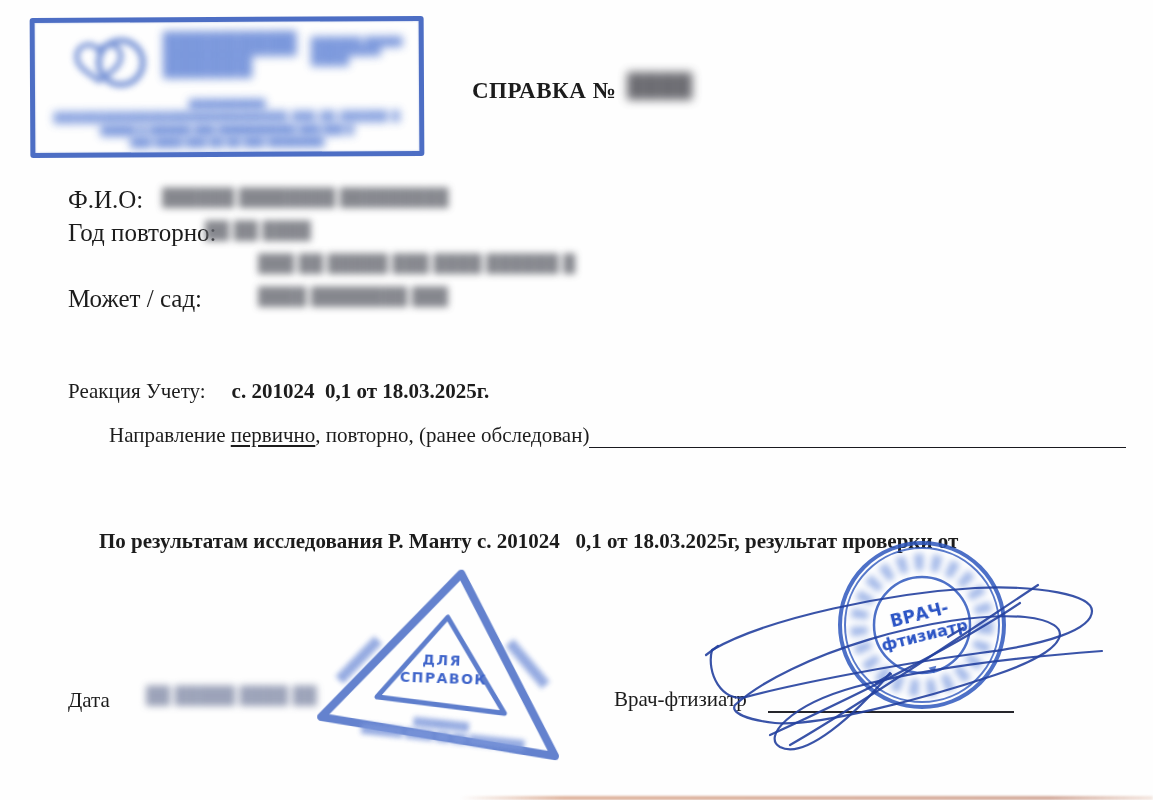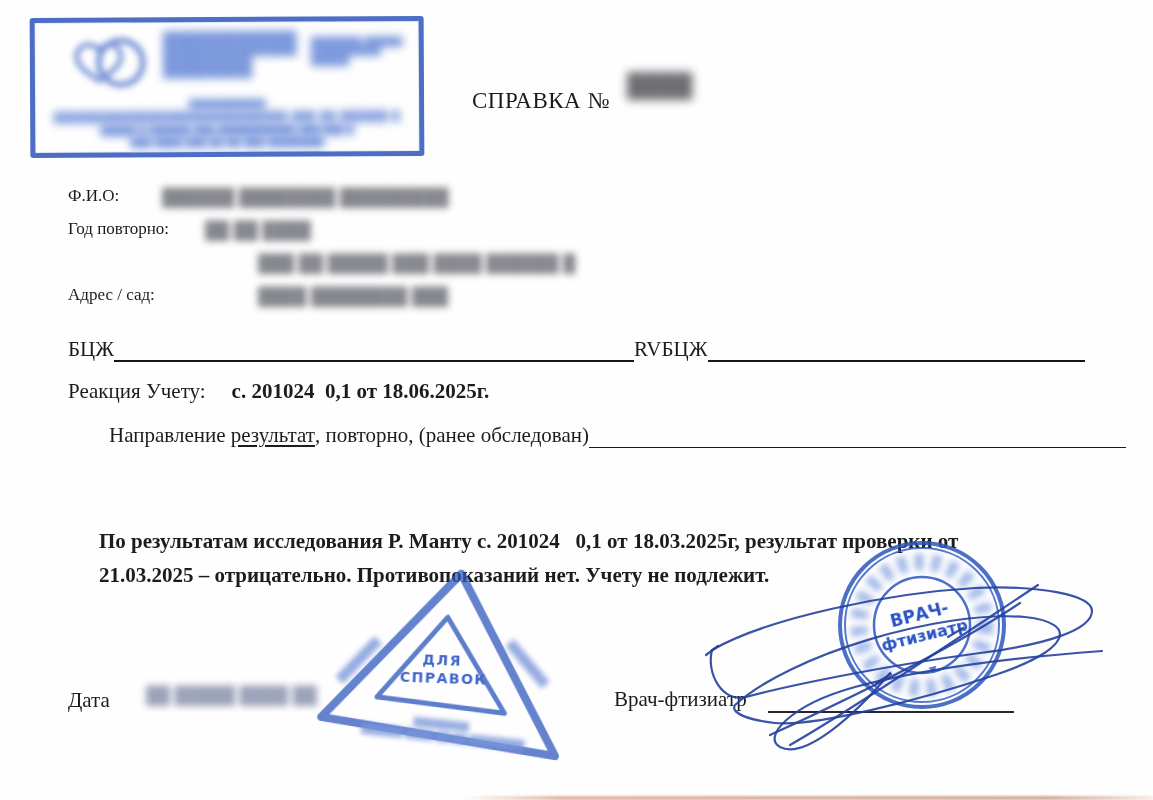--- a/index.html
+++ b/index.html
@@ -27,26 +27,26 @@
   .bl{color:#5b7fd4;filter:blur(4px);opacity:.8;line-height:1.05;
       font-family:"Liberation Sans", sans-serif;}
   .clinic-name{font-size:21px;font-weight:bold;margin-left:6px;width:150px;}
   .clinic-right{font-size:9px;margin-left:14px;margin-top:6px;width:130px;}
   .clinic-center{text-align:center;}
   .cl-sm{font-size:9px;margin-top:8px;}
   .cl-lg{font-size:10px;margin-top:3px;letter-spacing:1px;}
   .cl-md{font-size:10px;margin-top:2px;}
 
   
-  .title{left:472px;top:88px;font-size:23px;font-weight:normal;letter-spacing:.5px;}
+  .title{left:472px;top:78px;font-size:23px;font-weight:bold;letter-spacing:.5px;}
   .title-number{left:627px;top:73px;width:96px;height:38px;
     font-size:23px;font-weight:bold;color:#53535a;filter:blur(5px);opacity:.85;}
 
   
-  .field-label{font-size:17px;}
+  .field-label{font-size:25px;}
   .redacted-dark{font-size:17px;color:#686a72;filter:blur(3.6px);opacity:.8;
     font-family:"Liberation Sans", sans-serif;}
 
   
   .flexrow{display:flex;align-items:flex-end;}
   .rule{border-bottom:2px solid #15151a;height:24px;}
   .rule-thin{border-bottom:1.6px solid #1a1a1f;height:24px;}
 
   .body-text{font-size:21px;}
   .bold{font-weight:bold;}
@@ -100,46 +100,39 @@
   <div class="abs title-number">████</div>
 
   <div class="abs field-label" style="left:68px;top:186px;">Ф.И.О:</div>
   <div class="abs redacted-dark" style="left:162px;top:188px;">██████ ████████ █████████</div>
 
   <div class="abs field-label" style="left:68px;top:219px;">Год повторно:</div>
   <div class="abs redacted-dark" style="left:205px;top:221px;">██ ██ ████</div>
 
   <div class="abs redacted-dark" style="left:258px;top:254px;">███ ██ █████ ███ ████ ██████ █</div>
 
-  <div class="abs field-label" style="left:68px;top:285px;">Адрес / сад:</div>
+  <div class="abs field-label" style="left:68px;top:285px;">Может / сад:</div>
   <div class="abs redacted-dark" style="left:258px;top:287px;">████ ████████ ███</div>
 
-  <div class="abs flexrow" style="left:68px;top:334px;width:1017px;height:28px;">
-    <span class="body-text">БЦЖ</span>
-    <span class="rule" style="flex:0 0 520px;"></span>
-    <span class="body-text">RVБЦЖ</span>
-    <span class="rule" style="flex:1;"></span>
-  </div>
 
   <div class="abs" style="left:68px;top:379px;">
     <span class="body-text">Реакция Учету:</span>
-    <span class="body-text bold pre" style="margin-left:22px;">с. 201024  0,1 от 18.06.2025г.</span>
+    <span class="body-text bold pre" style="margin-left:22px;">с. 201024  0,1 от 18.03.2025г.</span>
   </div>
 
   <div class="abs flexrow" style="left:68px;top:420px;width:1017px;height:28px;margin-left:41px;">
     <span class="body-text pre">Направление </span>
-      <u class="body-text">результат</u>
+      <u class="body-text">первично</u>
       <span class="body-text">, повторно, (ранее обследован)</span>
     <span class="rule-thin" style="flex:1;"></span>
   </div>
 
 
   <div class="abs" style="left:68px;top:524px;width:1025px;">
     <div class="conc-line">По результатам исследования Р. Манту с. 201024   0,1 от 18.03.2025г, результат проверки от</div>
-    <div class="conc-line">21.03.2025 – отрицательно. Противопоказаний нет. Учету не подлежит.</div>
   </div>
 
   <div class="abs body-text" style="left:68px;top:688px;">Дата</div>
   <div class="abs date-blob">██ █████ ████ ██</div>
 
   <div class="abs body-text" style="left:614px;top:687px;">Врач-фтизиатр</div>
   <div class="abs sig-line"></div>
 
   <svg class="stamp-svg" style="left:303px;top:565px;transform:rotate(2deg);filter:blur(.5px);opacity:.9;" width="272" height="205" viewBox="0 0 272 205">
     <path class="stamp-ink" d="M155,8 L20,156 L255,187 Z" stroke-width="8" stroke-linejoin="round" opacity=".82"></path>

